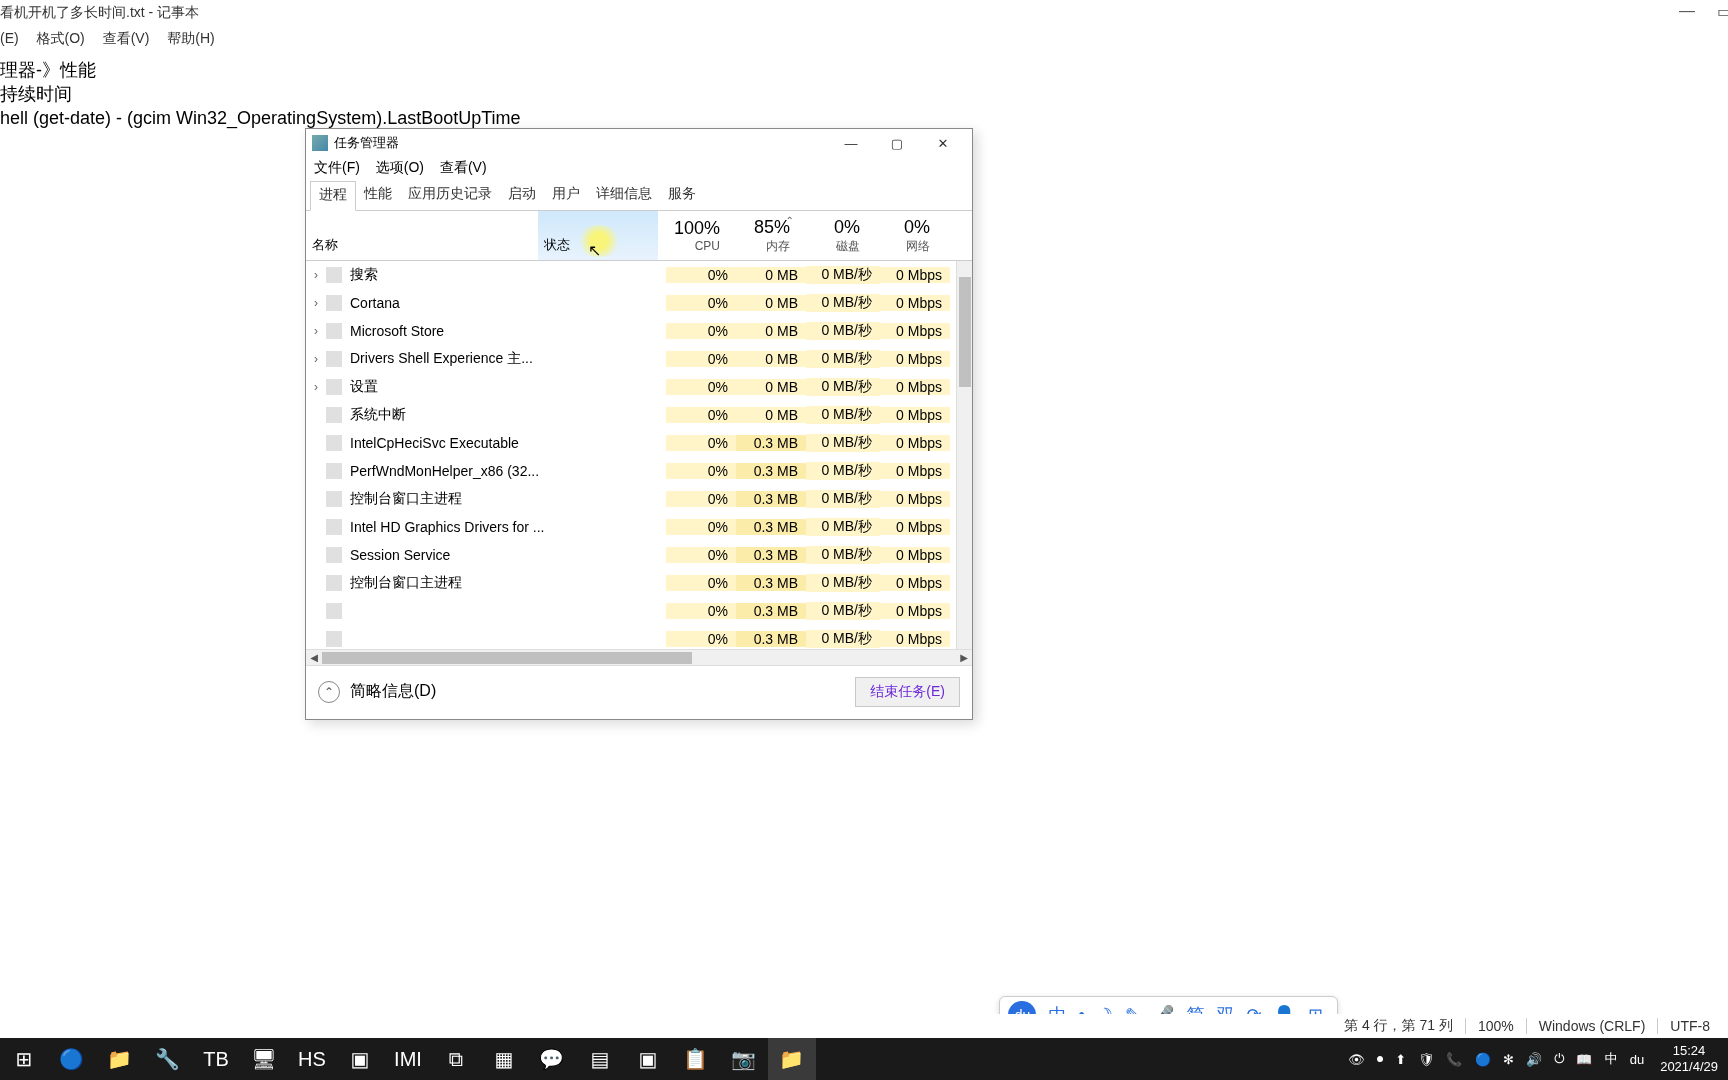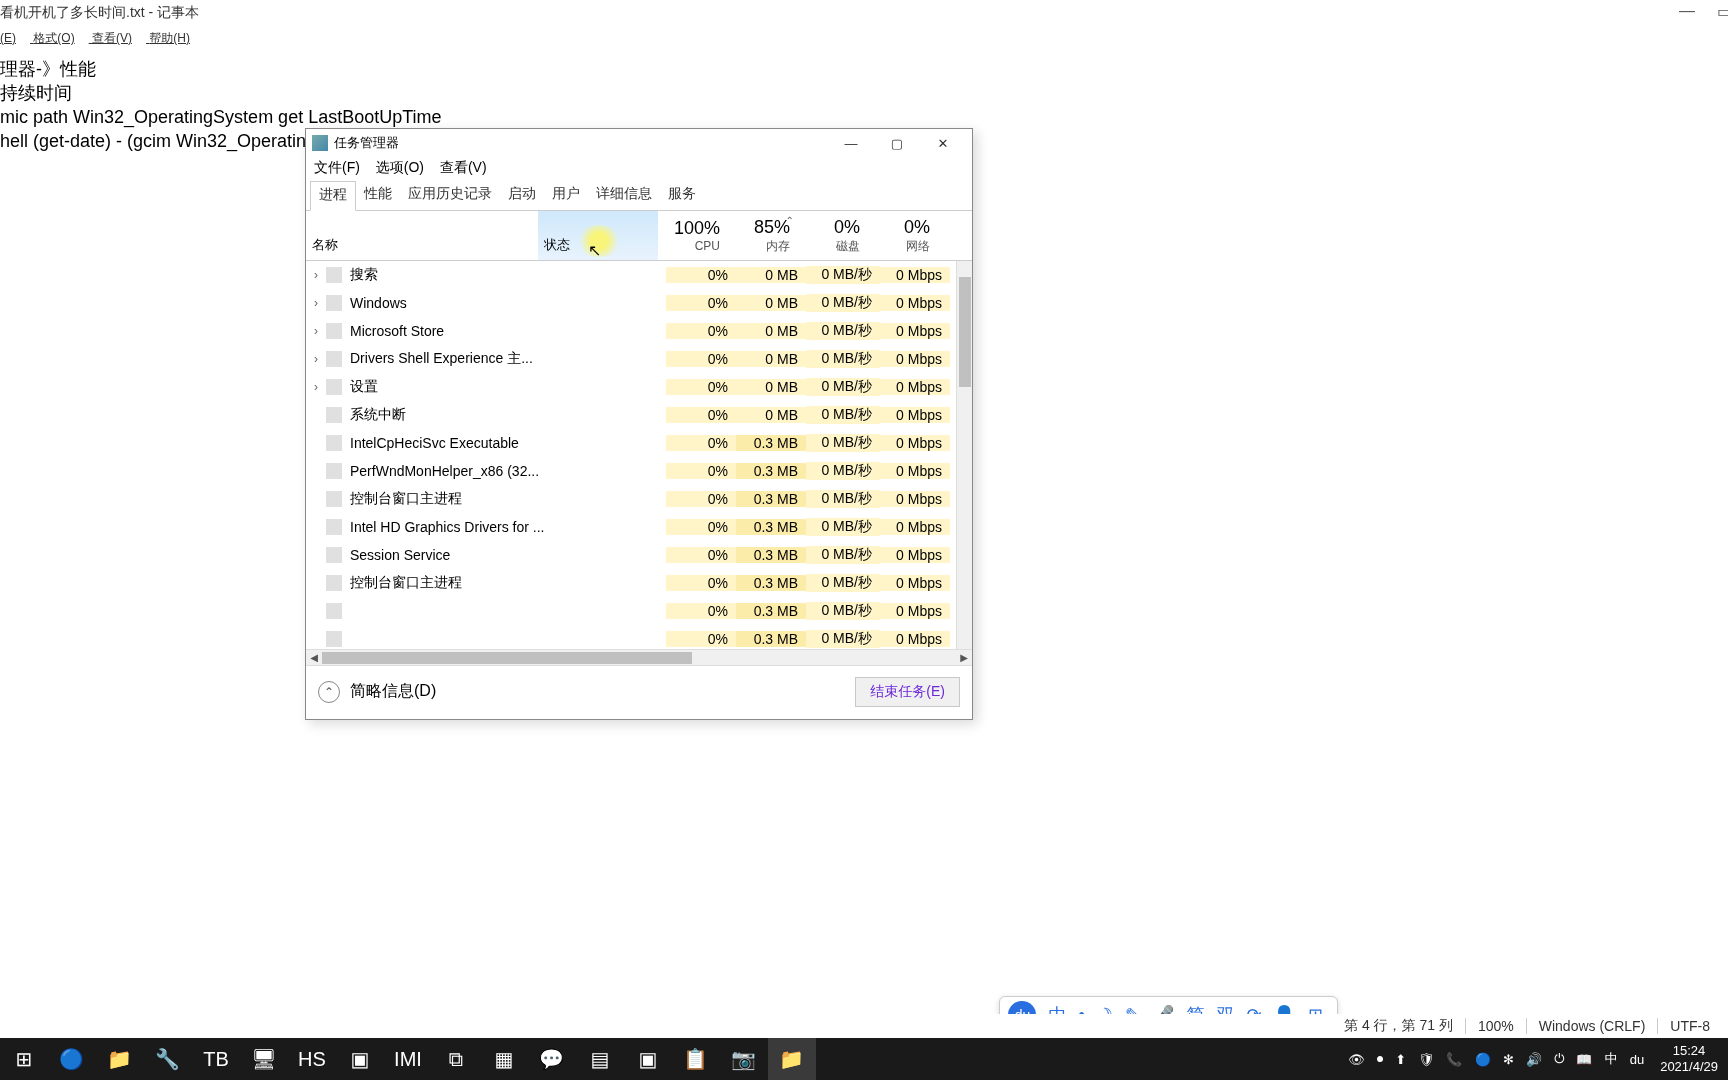--- a/index.html
+++ b/index.html
@@ -1,21 +1,21 @@
 <!DOCTYPE html>
 <html><head>
 <meta charset="utf-8">
 <style>
 * { margin: 0; padding: 0; box-sizing: border-box; font-family: "Microsoft YaHei", "Segoe UI", sans-serif; }
 body { background: #fff; width: 1728px; height: 1080px; overflow: hidden; position: relative; }
 
 
 .notepad { position: absolute; top: 0; left: 0; right: 0; height: 830px; background: #fff; }
 .notepad-title { font-size: 14px; color: #333; padding: 4px 0 4px 0; }
-.notepad-menu { font-size: 12px; color: #333; padding: 4px 0 6px 0; text-decoration: underline; }
+.notepad-menu { font-size: 14px; color: #333; padding: 4px 0 6px 0; }
 .notepad-menu span { margin-right: 14px; }
 .notepad-content { font-size: 18px; line-height: 24px; padding: 4px 0 0 0; }
 .notepad-winctl { position:absolute; top:2px; right:-4px; display:flex; gap:22px; font-size:16px; color:#555;}
 
 
 .tm { position: absolute; left: 305px; top: 128px; width: 668px; height: 592px; background: #fff; border: 1px solid #888; box-shadow: 4px 4px 12px rgba(0,0,0,.15); }
 .tm-title { display: flex; align-items: center; height: 28px; padding: 0 6px; font-size: 13px; justify-content: center; }
 .tm-title-icon { width: 16px; height: 16px; margin-right: 6px; background: linear-gradient(135deg,#7aa 0,#48a 100%); display:inline-block; }
 .tm-winctl { margin-left: auto; display: flex; }
 .tm-winctl div { width: 46px; height: 28px; display: flex; align-items: center; justify-content: center; font-size: 13px; color: #333; }
@@ -89,21 +89,20 @@
   <div class="notepad-title">看机开机了多长时间.txt - 记事本</div>
   <div class="notepad-menu">
     <span>(E)</span>
     <span>格式(O)</span>
     <span>查看(V)</span>
     <span>帮助(H)</span>
   </div>
   <div class="notepad-content">
     <div>理器-》性能</div>
     <div>持续时间</div>
-    <div>mic path Win32_OperatingSystem get LastBootUpTime</div>
     <div>hell (get-date) - (gcim Win32_OperatingSystem).LastBootUpTime</div>
   </div>
 </div>
 
 <div class="tm">
   <div class="tm-title">
     <span class="tm-title-icon"></span>
     <span>任务管理器</span>
     <div class="tm-winctl">
       <div>—</div>
@@ -155,21 +154,21 @@
         <span class="name">搜索</span>
         <span class="st"></span>
         <span class="cell">0%</span>
         <span class="cell">0 MB</span>
         <span class="cell disk">0 MB/秒</span>
         <span class="cell">0 Mbps</span>
       </div>
       <div class="row">
         <span class="exp">›</span>
         <span class="ico"></span>
-        <span class="name">Windows</span>
+        <span class="name">Cortana</span>
         <span class="st"></span>
         <span class="cell">0%</span>
         <span class="cell">0 MB</span>
         <span class="cell disk">0 MB/秒</span>
         <span class="cell">0 Mbps</span>
       </div>
       <div class="row">
         <span class="exp">›</span>
         <span class="ico"></span>
         <span class="name">Microsoft Store</span>

